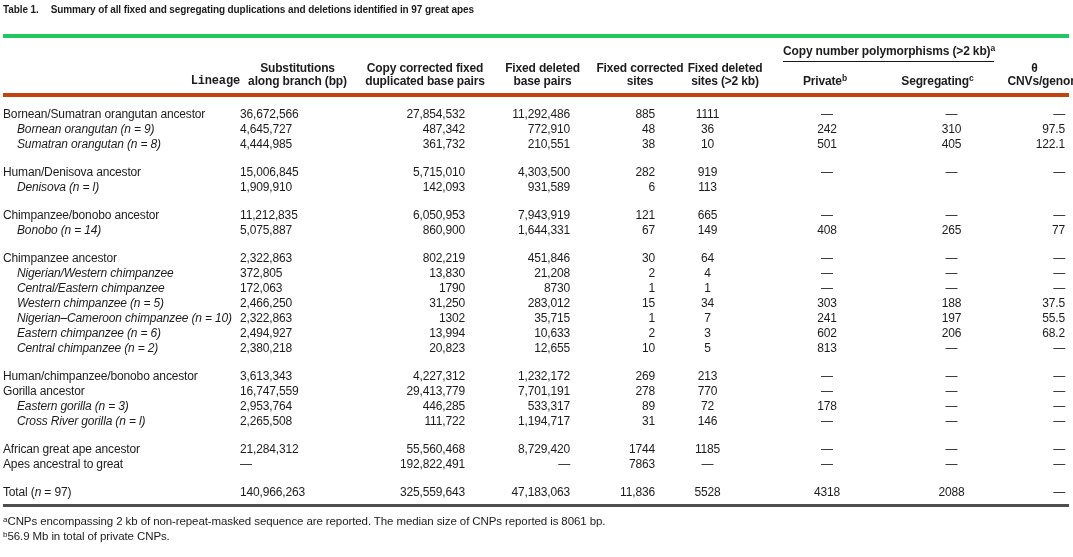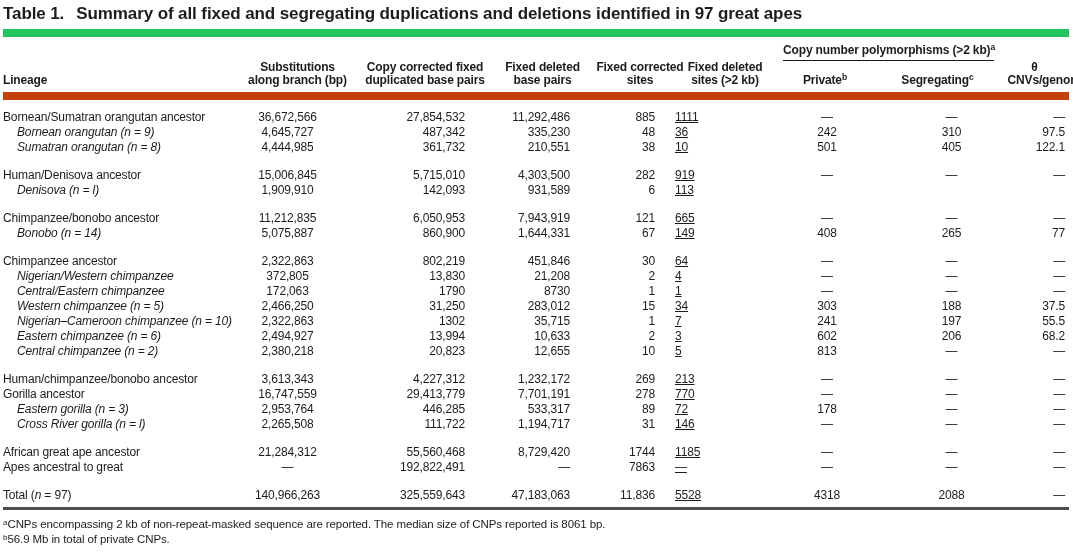--- a/index.html
+++ b/index.html
@@ -8,23 +8,23 @@
     width: 1073px;
     height: 557px;
     font-family: "Liberation Sans", sans-serif;
     color: #1c1c1c;
     overflow: hidden;
   }
   .page { width: 1073px; padding: 0 4px 0 3px; }
 
   
   .title-block {
-    padding: 4px 0 5px 0;
-    border-bottom: 8px solid #22c55e;
-    font-size: 17px;
+    padding: 4px 0 19px 0;
+    border-bottom: 4px solid #22c55e;
+    font-size: 10px;
     font-weight: bold;
     letter-spacing: -0.1px;
   }
   .title-label { margin-right: 12px; }
 
   
   table {
     border-collapse: collapse;
     table-layout: fixed;
     width: 1066px;
@@ -33,39 +33,39 @@
   col.col-lineage { width: 237px; }
   col.col-c1 { width: 115px; }
   col.col-c2 { width: 140px; }
   col.col-c3 { width: 95px; }
   col.col-c4 { width: 85px; }
   col.col-c5 { width: 100px; }
   col.col-c6 { width: 100px; }
   col.col-c7 { width: 125px; }
   col.col-c8 { width: 69px; }
 
-  thead { border-bottom: 8px solid #c2410c; }
+  thead { border-bottom: 4px solid #c2410c; }
   thead th {
     font-size: 12px;
     font-weight: bold;
     line-height: 13.5px;
     vertical-align: bottom;
     text-align: center;
     padding: 0 0 4px 0;
     letter-spacing: -0.15px;
   }
   tr.spanner-row th { padding: 4px 0 0 0; vertical-align: top; height: 18px; }
   .spanner-cell .spanner-inner {
     display: block;
     margin: 0 6px 0 8px;
     padding-bottom: 2px;
     border-bottom: 1.5px solid #171717;
     white-space: nowrap;
   }
-  th.lineage-h { text-align: left; }
+  th.lineage-h { text-align: right; font-family: Liberation Mono, monospace; }
   th .hwrap { display: inline-block; text-align: center; }
   th.h-c1 .hwrap { width: 100px; }
   th.h-c2 .hwrap { width: 132px; }
   th.h-c3 .hwrap { width: 78px; }
   th.h-c4 .hwrap { width: 100px; }
   th.h-c5 .hwrap { width: 100px; }
   th.h-c8 .hwrap { width: 54px; }
   sup { font-size: 8.5px; vertical-align: 4px; letter-spacing: 0; }
 
   tbody td {
@@ -74,25 +74,25 @@
     height: 15px;
     white-space: nowrap;
     letter-spacing: -0.15px;
     vertical-align: bottom;
   }
   tbody tr:first-child td { padding-top: 10px; }
   td.lineage { text-align: left; }
   tr.indent td.lineage { padding-left: 14px; }
   tr.italic td.lineage { font-style: italic; }
   .var-n { font-style: italic; }
-  td.c1 { text-align: center; padding-right: 20px; }
+  td.c1 { text-align: left; padding-right: 20px; }
   td.c2 { text-align: right; padding-right: 30px; }
   td.c3 { text-align: right; padding-right: 20px; }
   td.c4 { text-align: right; padding-right: 20px; }
-  td.c5 { text-align: left; padding-right: 35px; text-decoration: underline; }
+  td.c5 { text-align: center; padding-right: 35px; }
   td.c6 { text-align: center; padding-left: 4px; }
   td.c7 { text-align: center; padding-left: 28px; }
   td.c8 { text-align: right; padding-right: 4px; }
   tr.spacer td { height: 13px; }
 
   
   .rule-thick { height: 3px; background: #4e4e4e; margin-top: 4px; width: 1066px; }
   .footnotes { padding: 6px 0 4px 0; }
   .footnote {
     font-size: 11.5px;
@@ -151,21 +151,21 @@
           <td class="c4">885</td>
           <td class="c5">1111</td>
           <td class="c6">—</td>
           <td class="c7">—</td>
           <td class="c8">—</td>
         </tr>
         <tr class="indent italic">
           <td class="lineage">Bornean orangutan (<span class="var-n">n</span> = 9)</td>
           <td class="c1">4,645,727</td>
           <td class="c2">487,342</td>
-          <td class="c3">335,230</td>
+          <td class="c3">772,910</td>
           <td class="c4">48</td>
           <td class="c5">36</td>
           <td class="c6">242</td>
           <td class="c7">310</td>
           <td class="c8">97.5</td>
         </tr>
         <tr class="indent italic">
           <td class="lineage">Sumatran orangutan (<span class="var-n">n</span> = 8)</td>
           <td class="c1">4,444,985</td>
           <td class="c2">361,732</td>

